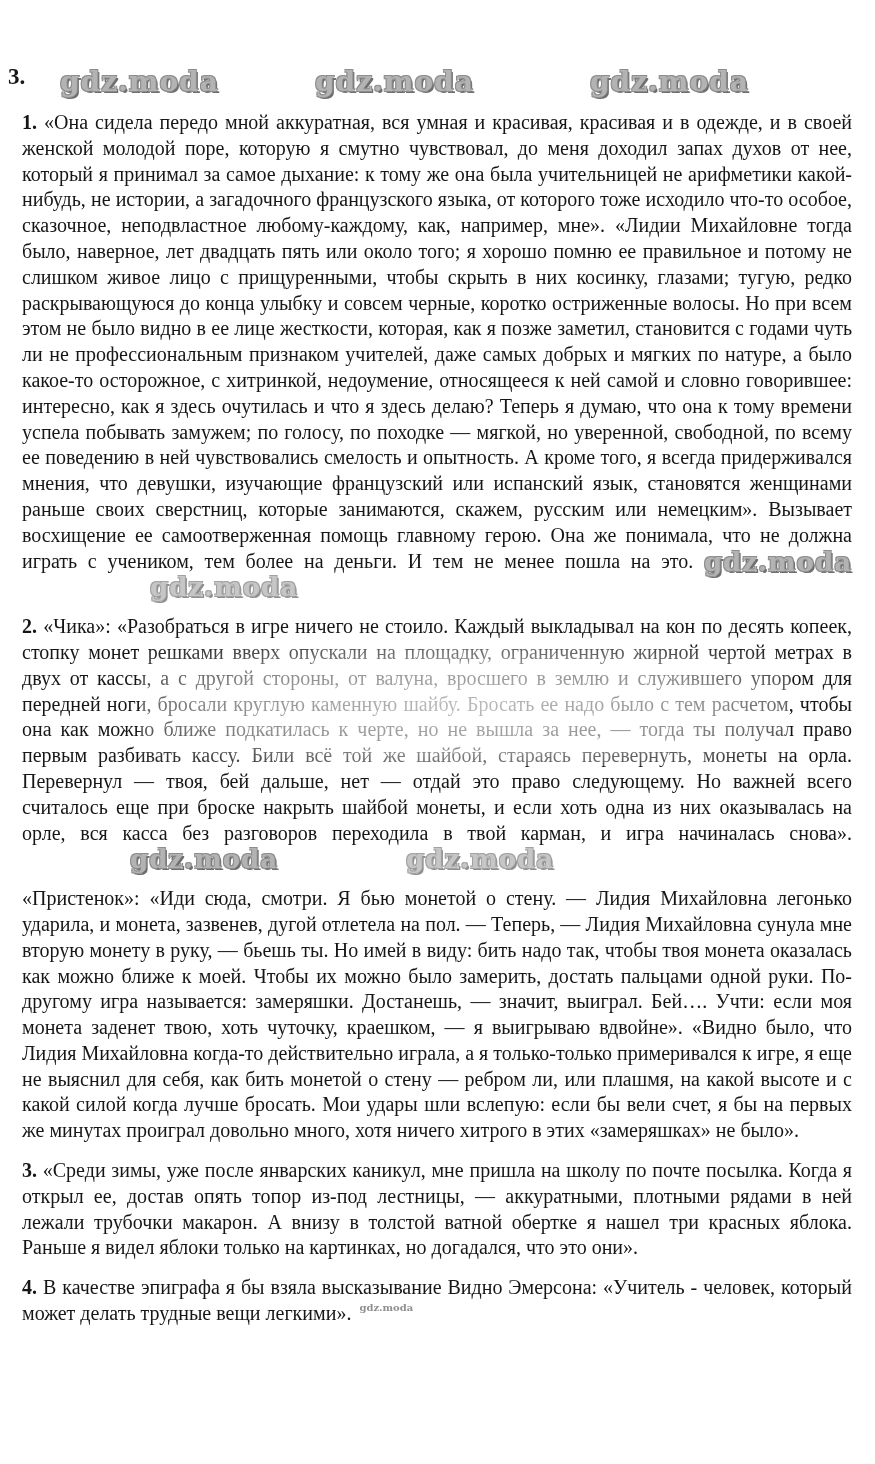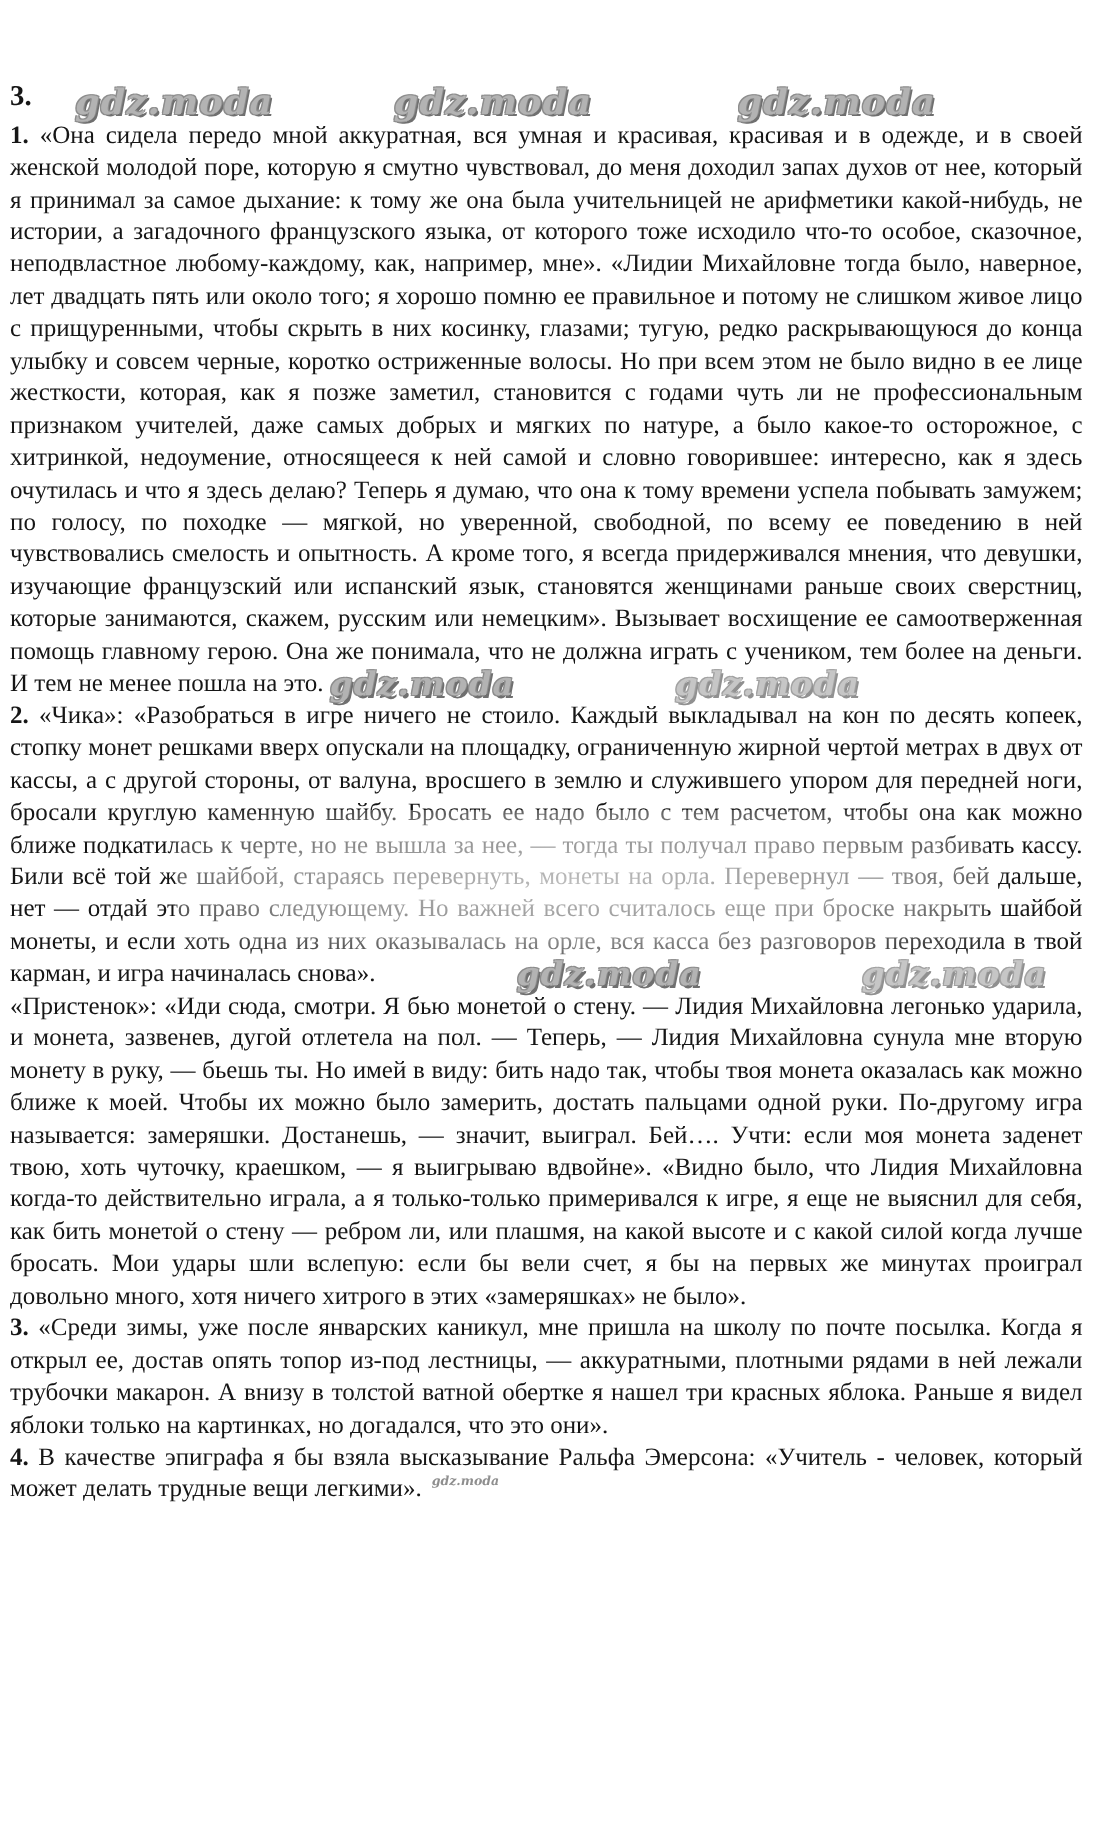--- a/index.html
+++ b/index.html
@@ -35,21 +35,20 @@
     font-weight: 700;
     letter-spacing: 1px;
     color: #b3b3b3;
     text-shadow:
       -1px -1px 0 #8d8d8d,
        1px -1px 0 #8d8d8d,
       -1px  1px 0 #8d8d8d,
        2px  2px 0 #6f6f6f;
     white-space: nowrap;
     user-select: none;
-    font-style: italic;
   }
   .wm-top {
     position: absolute;
     top: 6px;
     font-size: 28px;
     line-height: 28px;
   }
   .wm-top.pos-1 { left: 52px; }
   .wm-top.pos-2 { left: 307px; }
   .wm-top.pos-3 { left: 582px; }
@@ -84,21 +83,21 @@
   .content {
     position: absolute;
     top: 96px;
     left: 8px;
     width: 858px;
     font-size: 20px;
     line-height: 25.8px;
     text-align: justify;
   }
   .content p {
-    margin: 0;
+    margin: 14px;
     padding: 0;
   }
   .pnum {
     font-weight: 700;
   }
   .fade-overlay {
     position: absolute;
     left: 140px;
     top: 648px;
     width: 650px;
@@ -141,21 +140,21 @@
     </p>
 
     <p>
       <span class="pnum">3.</span>
       <span>«Среди зимы, уже после январских каникул, мне пришла на школу по почте посылка. Когда я открыл ее, достав опять топор из-под лестницы, — аккуратными, плотными рядами в ней лежали трубочки макарон. А внизу в толстой ватной обертке я нашел три красных яблока. Раньше я видел яблоки только на картинках, но догадался, что это они».</span>
     </p>
 
 
     <p>
       <span class="pnum">4.</span>
-      <span>В качестве эпиграфа я бы взяла высказывание Ральфа Эмерсона: «Учитель - человек, который может делать трудные вещи легкими».</span>
+      <span>В качестве эпиграфа я бы взяла высказывание Видно Эмерсона: «Учитель - человек, который может делать трудные вещи легкими».</span>
       <span class="wm wm-tiny">gdz.moda</span>
     </p>
 
   </div>
 
   <div class="fade-overlay"></div>
 
 </div>
 
 </body></html>

